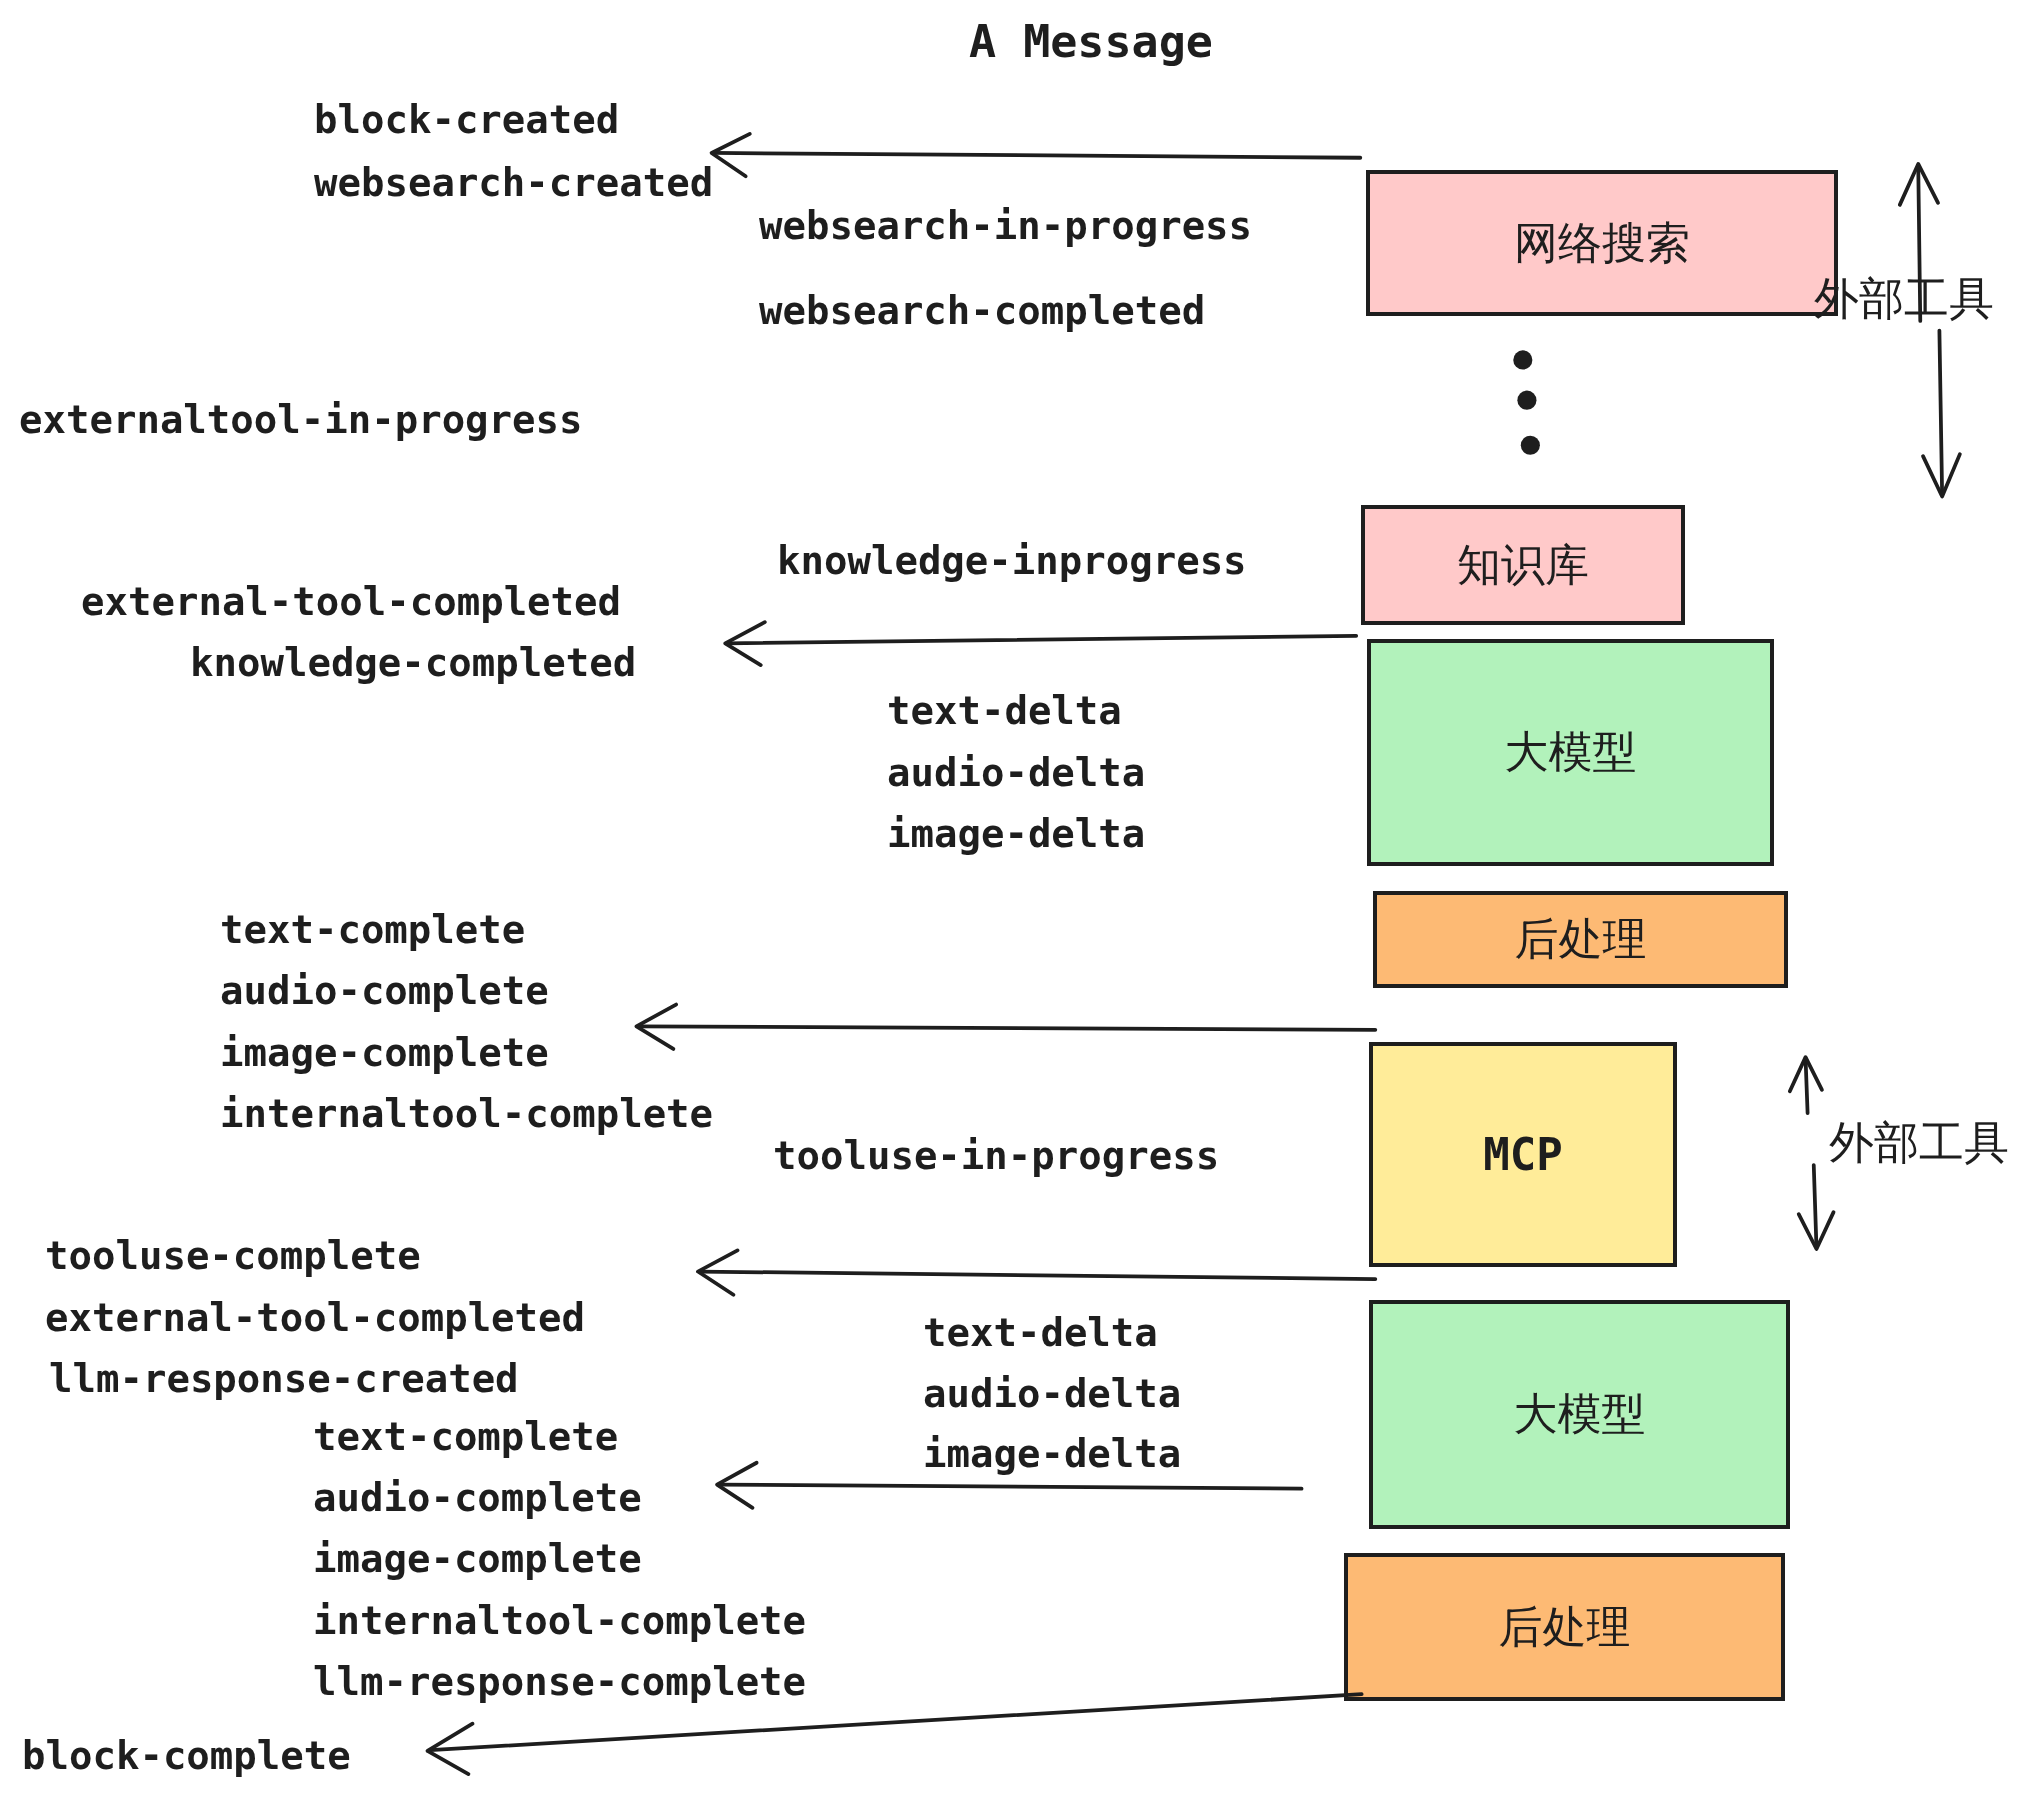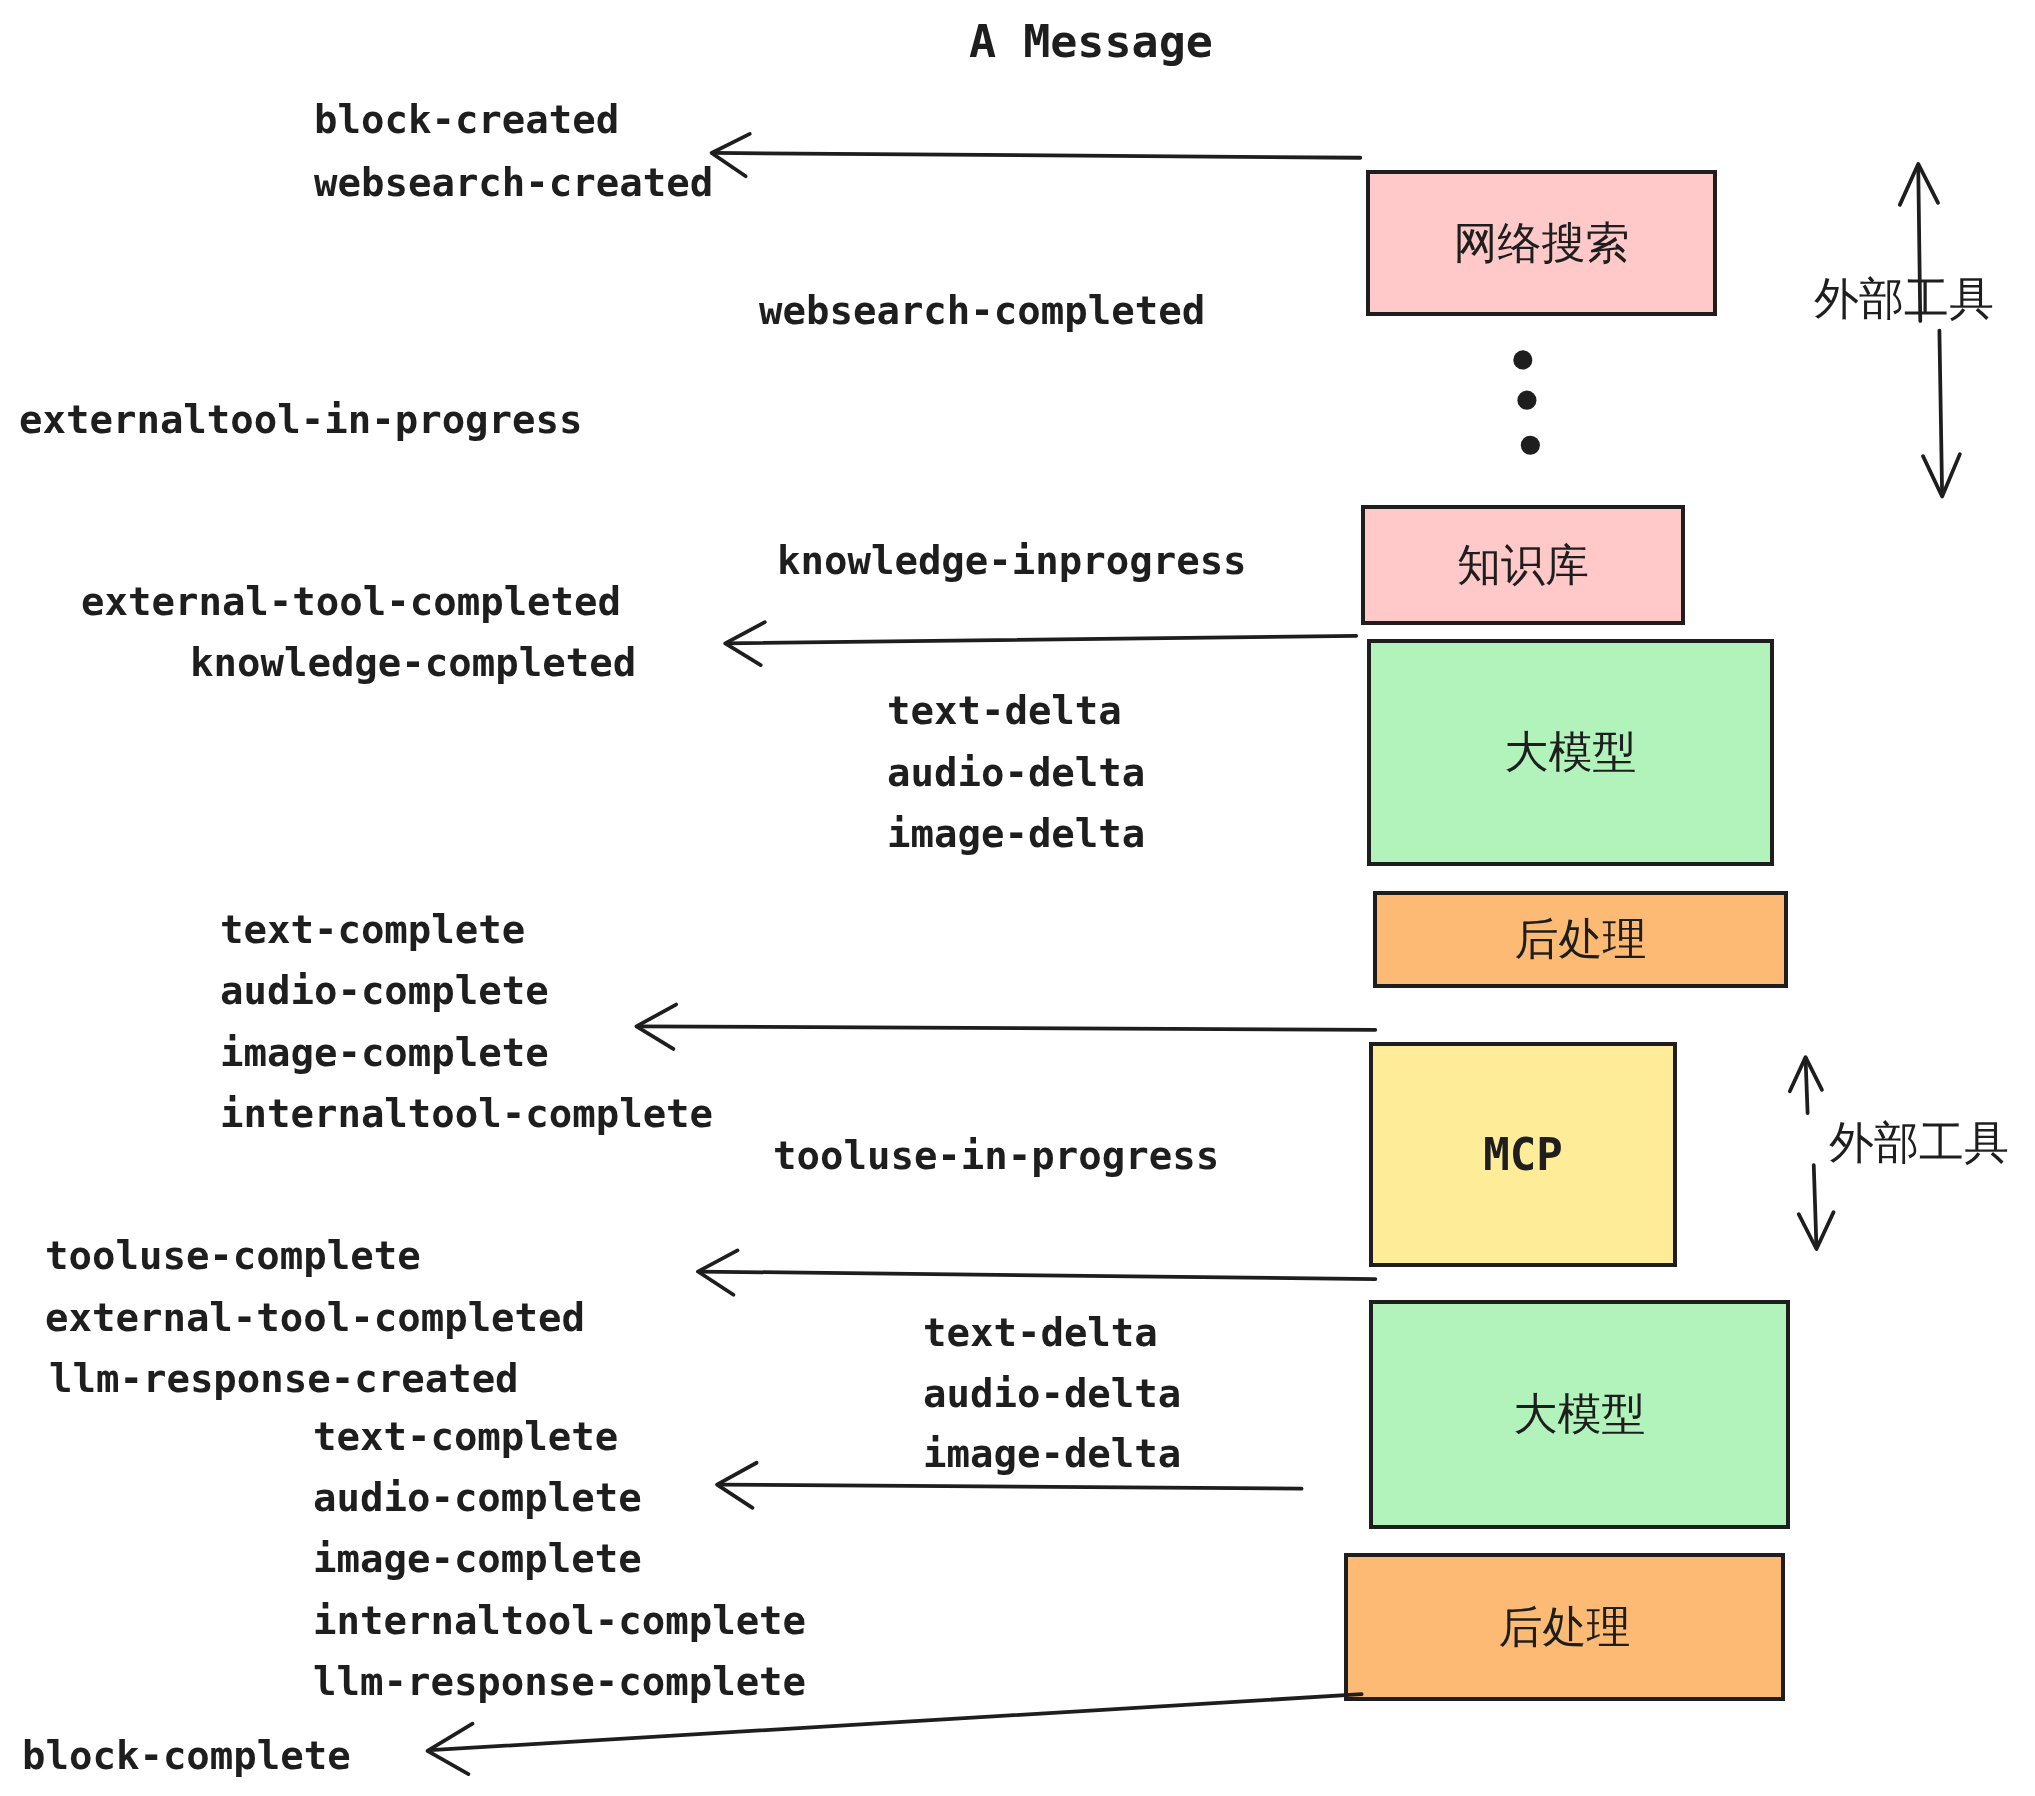--- a/index.html
+++ b/index.html
@@ -74,20 +74,21 @@
 </style>
 </head>
 <body>
 
 <div class="canvas">
 
   <div class="title" style="left:969px; top:19px;">A Message</div>
 
   <div class="ev" style="left:314px;  top:100px;">block-created</div>
   <div class="ev" style="left:314px;  top:163px;">websearch-created</div>
+  <div class="ev" style="left:759px; top:206px;">websearch-in-progress</div>
   <div class="ev" style="left:759px; top:291px;">websearch-completed</div>
   <div class="ev" style="left:19px;   top:400px;">externaltool-in-progress</div>
   <div class="ev" style="left:777px; top:541px;">knowledge-inprogress</div>
   <div class="ev" style="left:81px;  top:582px;">external-tool-completed</div>
   <div class="ev" style="left:190px;  top:643px;">knowledge-completed</div>
 
   <div class="ev" style="left:887px; top:691px;">text-delta</div>
   <div class="ev" style="left:887px; top:753px;">audio-delta</div>
   <div class="ev" style="left:887px; top:814px;">image-delta</div>
 
@@ -107,21 +108,21 @@
   <div class="ev" style="left:923px; top:1434px;">image-delta</div>
 
   <div class="ev" style="left:313px;  top:1417px;">text-complete</div>
   <div class="ev" style="left:313px;  top:1478px;">audio-complete</div>
   <div class="ev" style="left:313px;  top:1539px;">image-complete</div>
   <div class="ev" style="left:313px;  top:1601px;">internaltool-complete</div>
   <div class="ev" style="left:313px;  top:1662px;">llm-response-complete</div>
 
   <div class="ev" style="left:22px;   top:1736px;">block-complete</div>
 
-  <div class="box pink" style="left:1366px; top:170px;  width:351px; height:146px;">
+  <div class="box pink" style="left:1366px; top:170px;  width:472px; height:146px;">
     <span>网络搜索</span>
   </div>
 
   <div class="box pink" style="left:1361px; top:505px;  width:324px; height:120px;">
     <span>知识库</span>
   </div>
 
   <div class="box green" style="left:1367px; top:639px;  width:407px; height:227px;">
     <span>大模型</span>
   </div>

